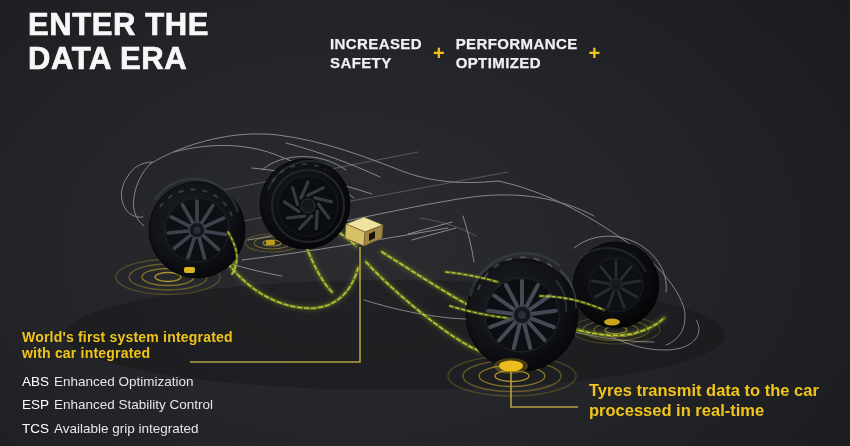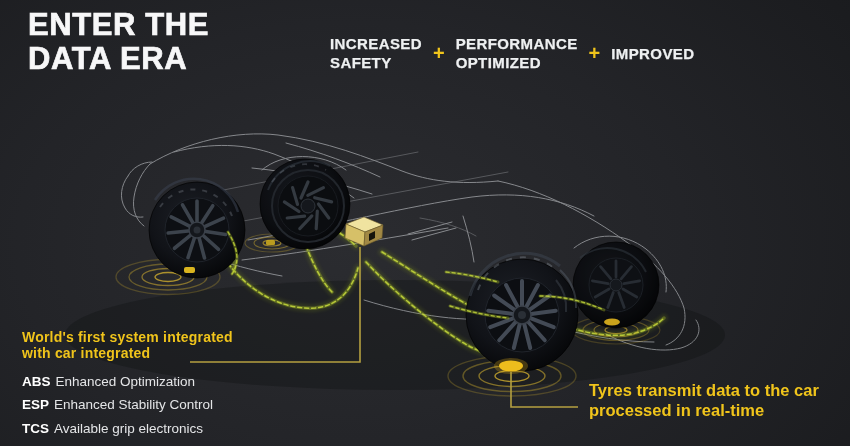--- a/index.html
+++ b/index.html
@@ -18,21 +18,21 @@
   .benefits{left:330px;top:34px;display:flex;align-items:center;column-gap:10px;}
   .benefit{
     color:#eef0f1;font-size:15px;font-weight:700;letter-spacing:.4px;
     line-height:1.28;-webkit-text-stroke:.25px #eef0f1;
   }
   .plus{color:#f0c41b;font-size:20px;font-weight:700;padding:0 1px;}
   .callout-left{left:22px;top:329px;white-space:nowrap;}
   .co-head{color:#f0c41b;font-size:14px;font-weight:700;line-height:1.17;letter-spacing:.2px;}
   .features{margin-top:12px;font-size:13.5px;color:#e4e5e7;}
   .feature{margin-bottom:8.5px;}
-  .feature .abbr{font-weight:700;color:#ffffff;margin-right:5px;text-align:center;}
+  .feature .abbr{font-weight:400;color:#ffffff;margin-right:5px;text-align:center;}
   .callout-right{left:589px;top:380px;color:#f0c41b;font-size:16.5px;font-weight:700;line-height:1.24;white-space:nowrap;}
 </style>
 </head>
 <body>
 
 <div class="stage">
 
   <svg class="art" viewBox="0 0 850 446">
     <defs>
       <radialGradient id="tg" cx="42%" cy="38%" r="65%">
@@ -258,38 +258,37 @@
       <div>INCREASED</div>
       <div>SAFETY</div>
     </div>
     <div class="plus">+</div>
     <div class="benefit">
       <div>PERFORMANCE</div>
       <div>OPTIMIZED</div>
     </div>
     <div class="plus">+</div>
     <div class="benefit">
-      <div>IMPROVED</div>
     </div>
   </div>
 
   <div class="txt callout-left">
     <div class="co-head">
       <div>World's first system integrated</div>
       <div>with car integrated</div>
     </div>
     <div class="features">
       <div class="feature">
         <span class="abbr">ABS</span><span>Enhanced Optimization</span>
       </div>
       <div class="feature">
         <span class="abbr">ESP</span><span>Enhanced Stability Control</span>
       </div>
       <div class="feature">
-        <span class="abbr">TCS</span><span>Available grip electronics</span>
+        <span class="abbr">TCS</span><span>Available grip integrated</span>
       </div>
     </div>
   </div>
 
   <div class="txt callout-right">
     <div>Tyres transmit data to the car</div>
     <div>processed in real-time</div>
   </div>
 
 </div>

